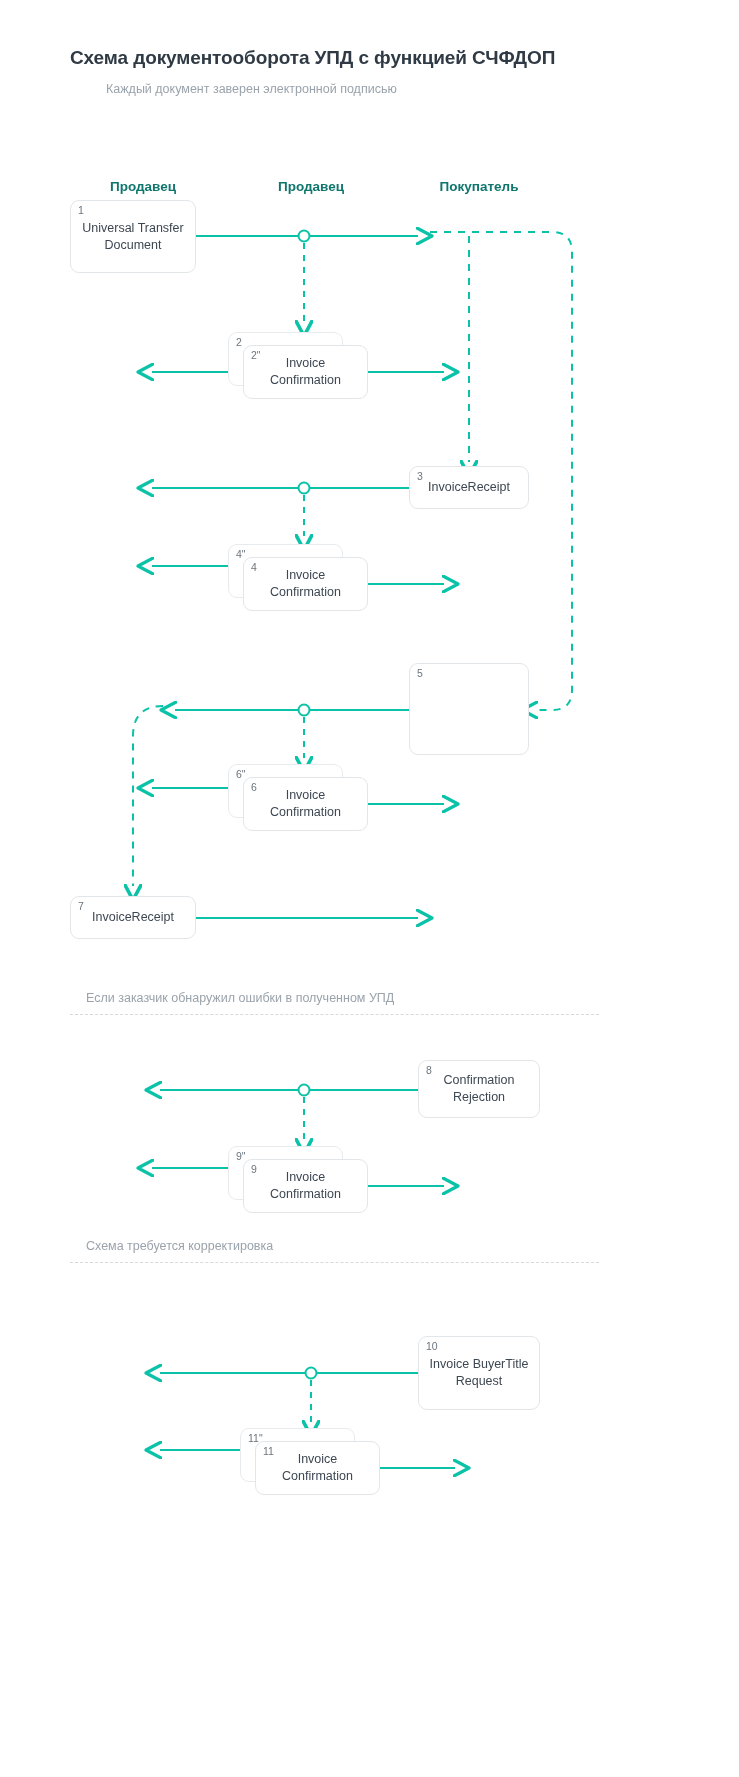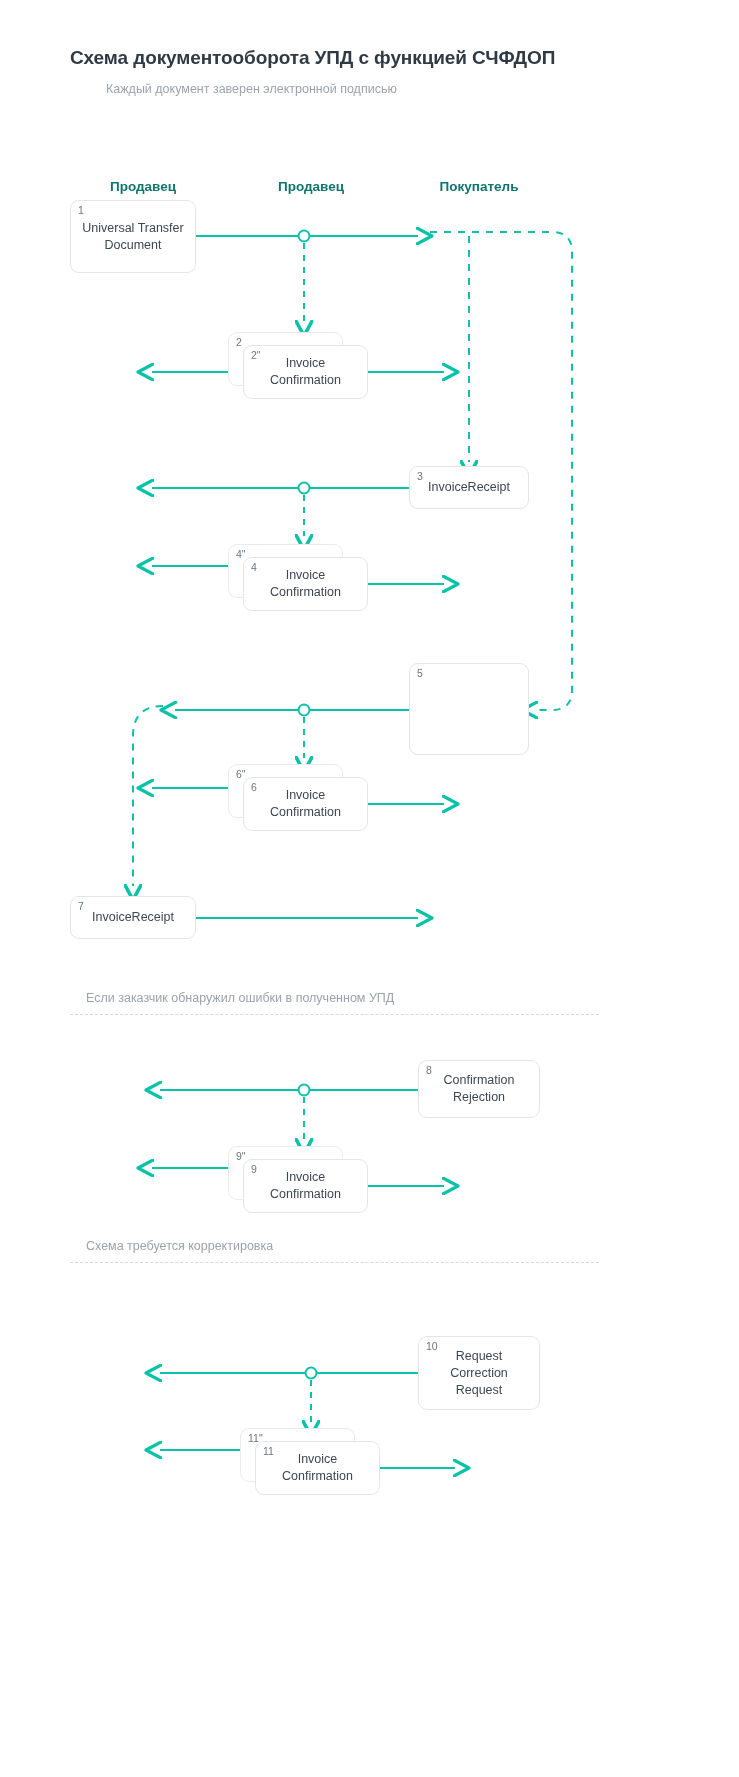--- a/index.html
+++ b/index.html
@@ -191,21 +191,21 @@
   <div class="node" style="left:243px;top:1159px;width:125px;height:54px;">
     <span class="num">9</span>
     <span class="txt">Invoice Confirmation</span>
   </div>
 
   <div class="sec-label" style="top:1239px;">Схема требуется корректировка</div>
   <div class="sec-rule" style="top:1262px;"></div>
 
   <div class="node" style="left:418px;top:1336px;width:122px;height:74px;text-align:center;">
     <span class="num">10</span>
-    <span class="txt">Request Correction Request</span>
+    <span class="txt">Invoice BuyerTitle Request</span>
   </div>
 
   <div class="ghost" style="left:240px;top:1428px;width:115px;height:54px;">
     <span class="num">11"</span>
   </div>
 
   <div class="node" style="left:255px;top:1441px;width:125px;height:54px;border-radius:9px;">
     <span class="num">11</span>
     <span class="txt">Invoice Confirmation</span>
   </div>

